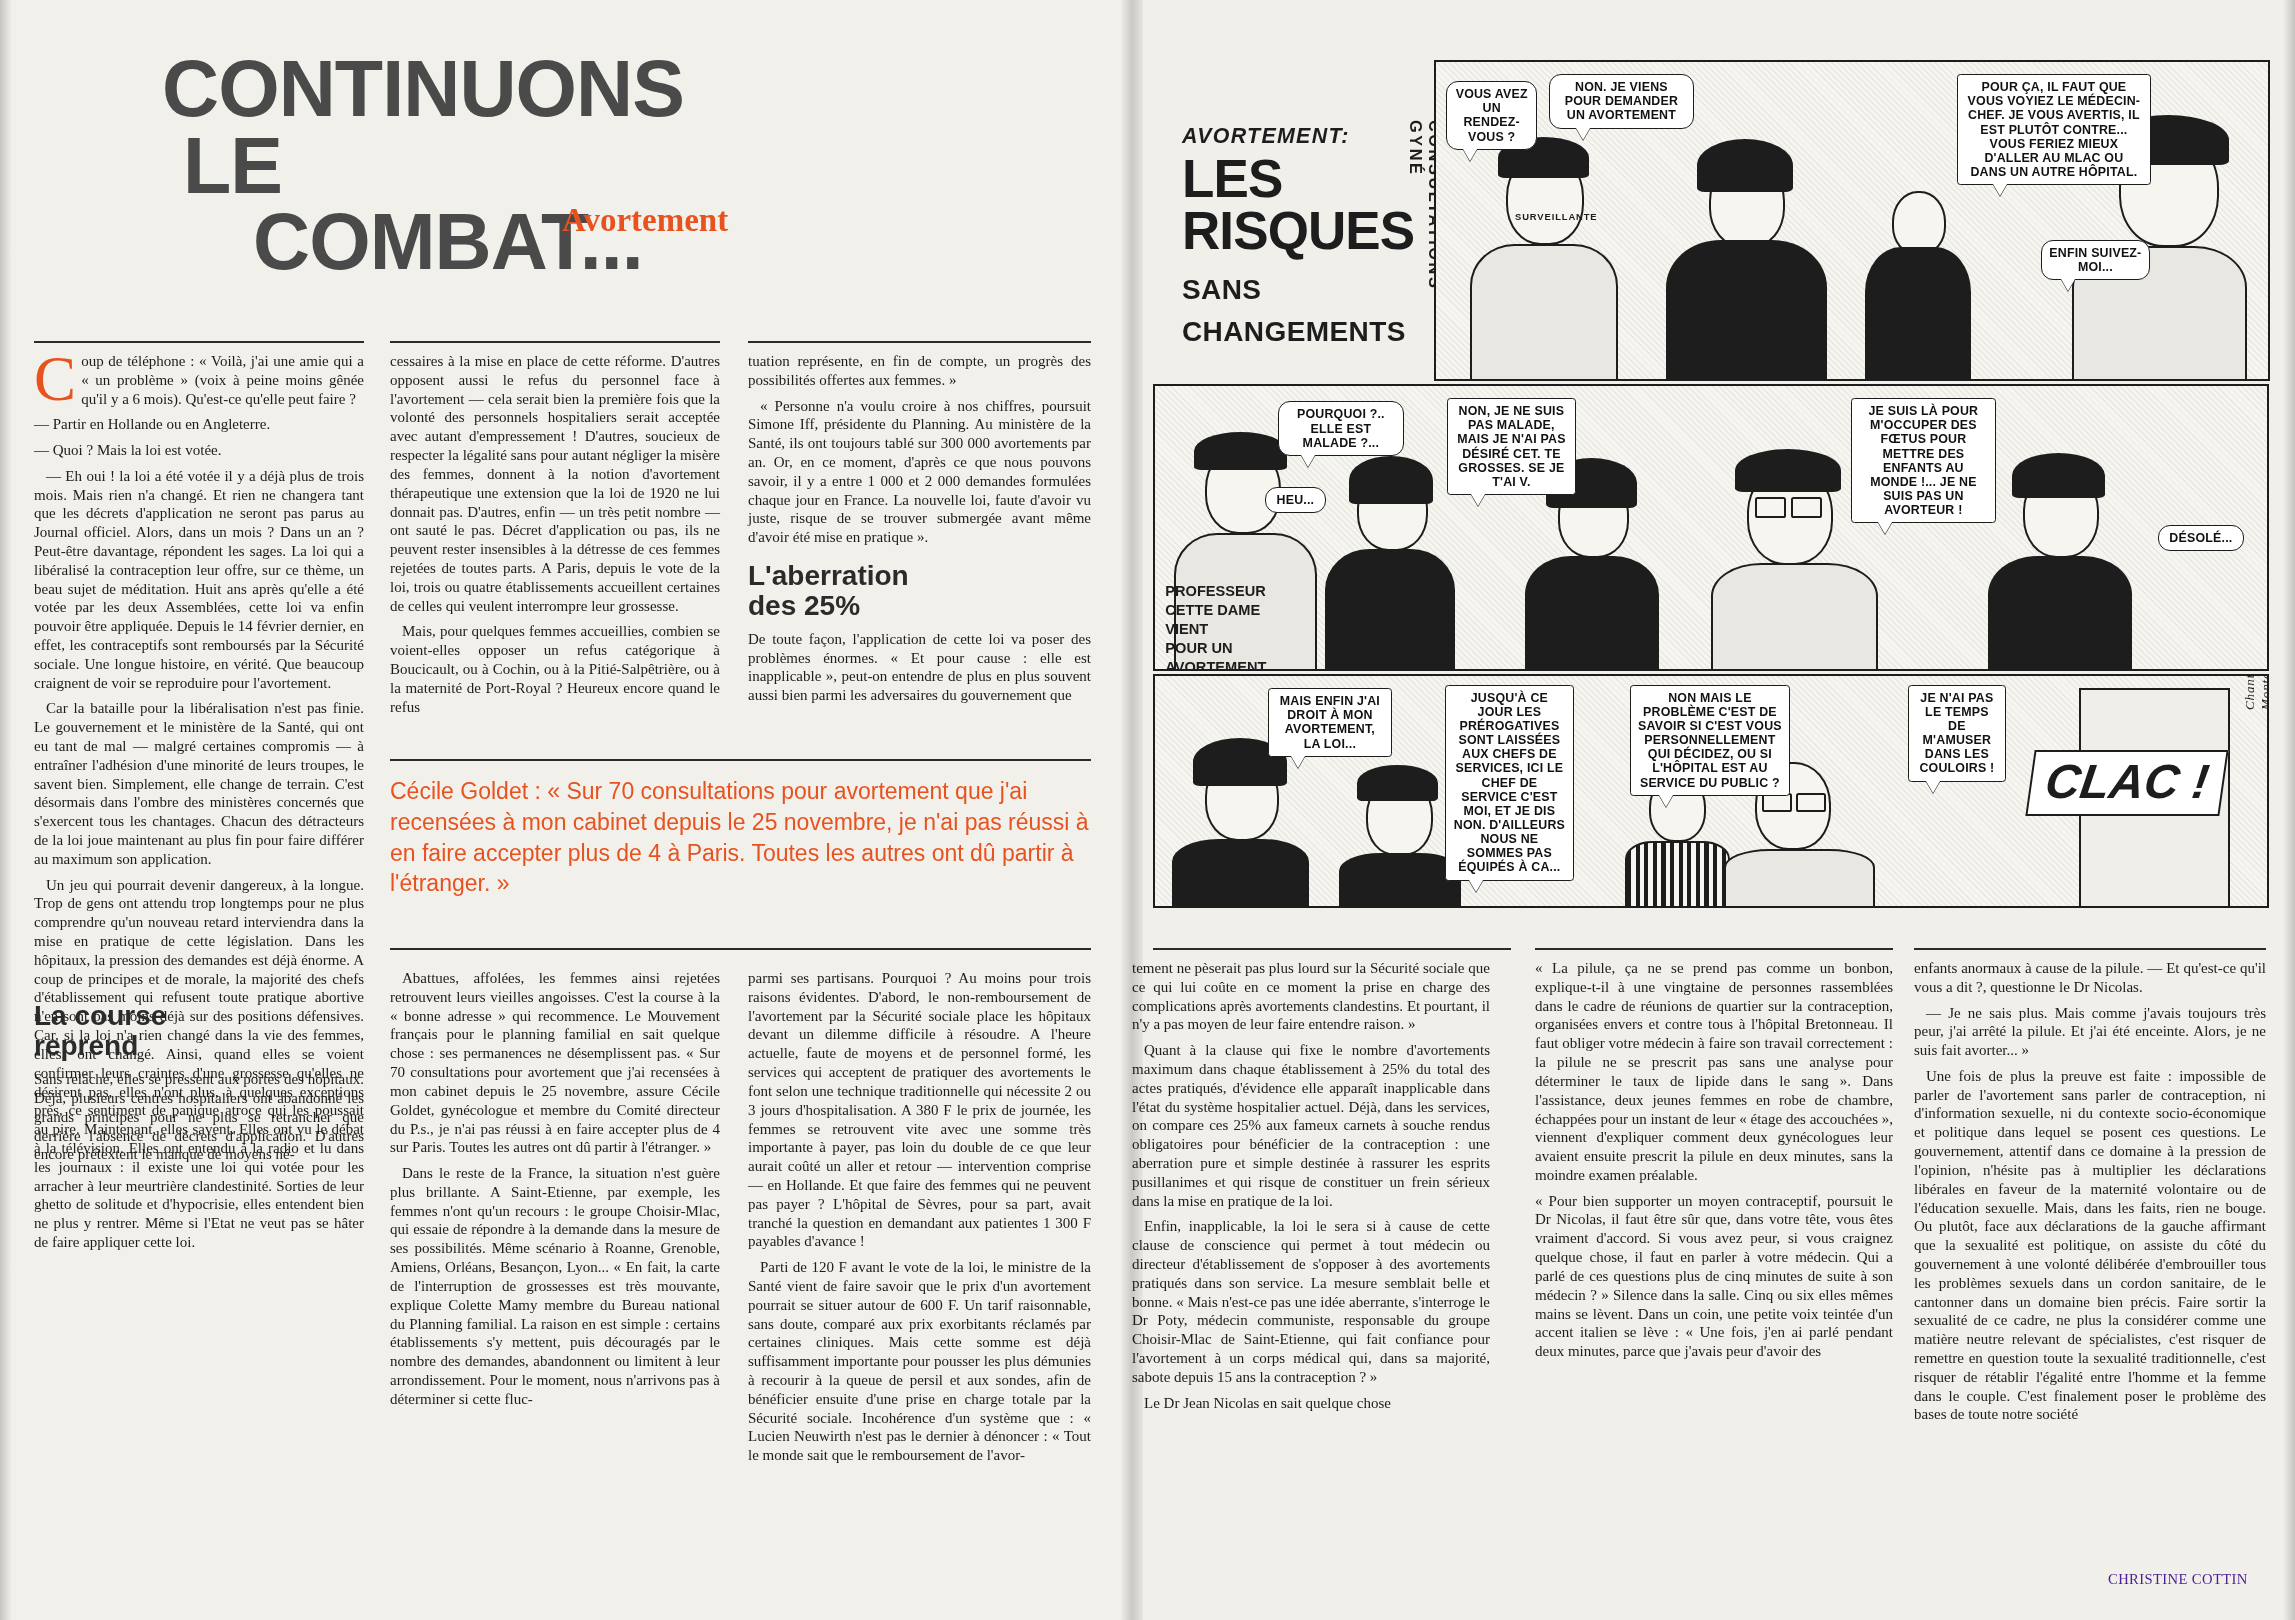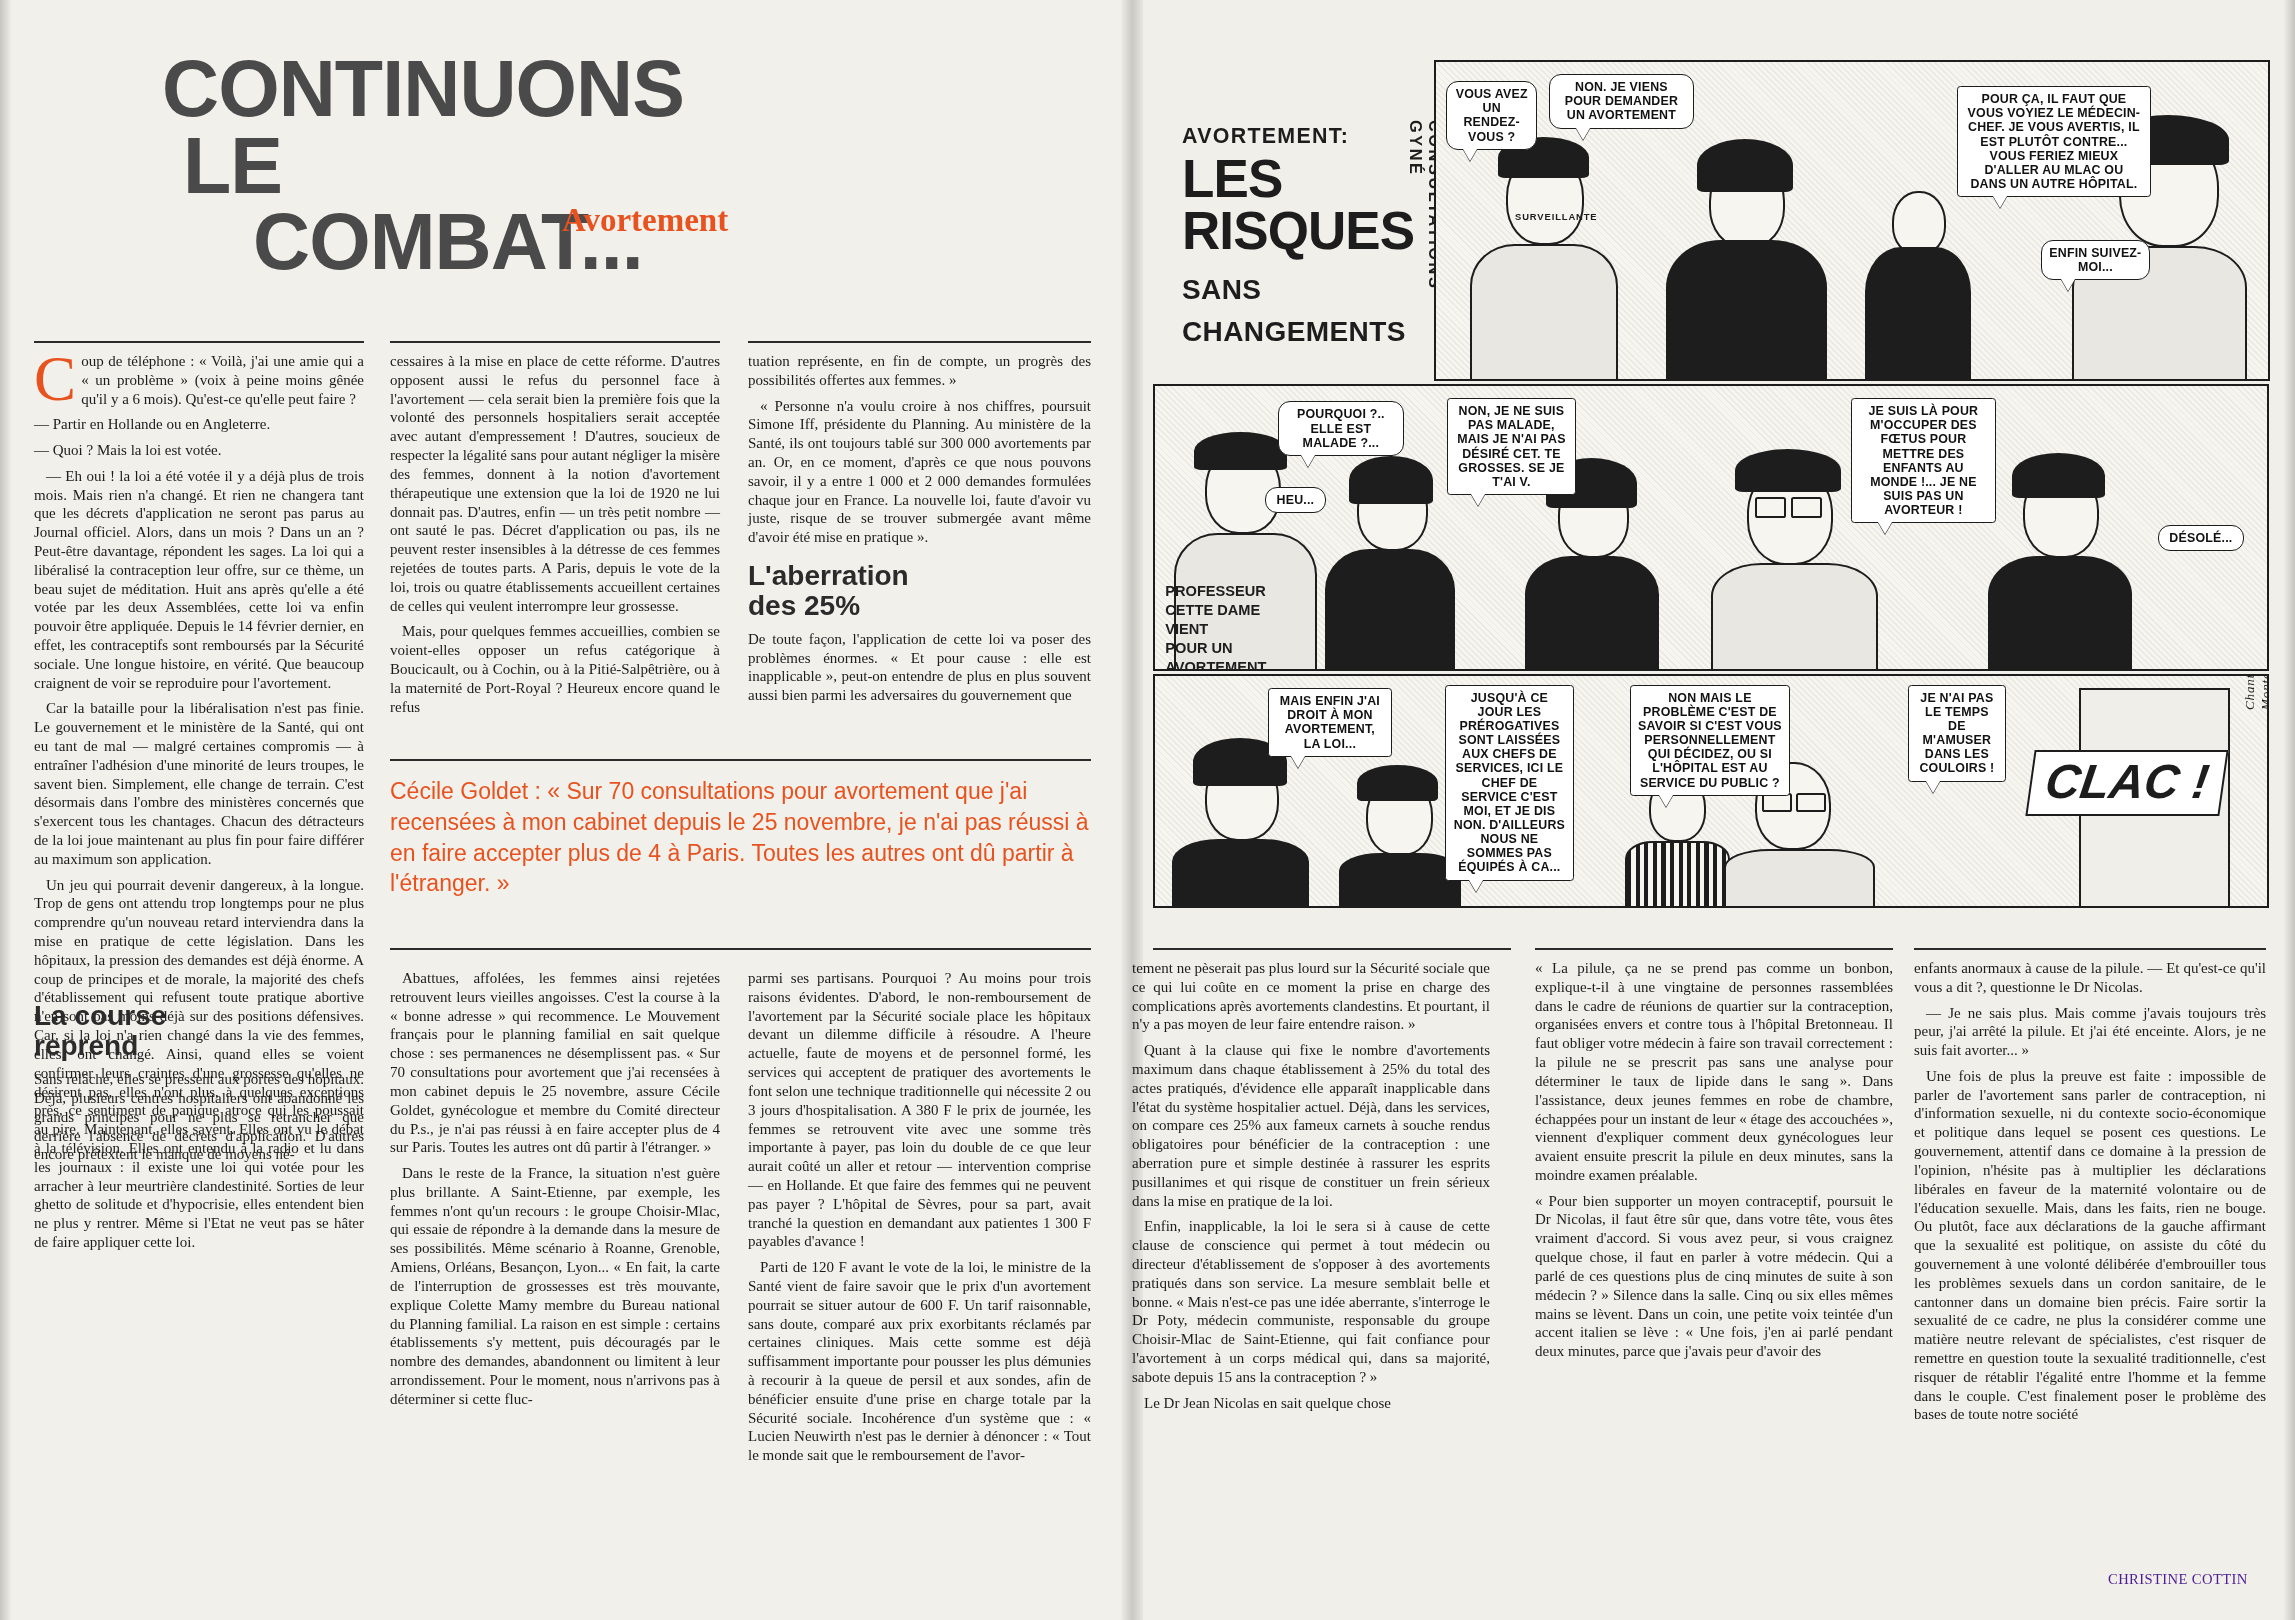--- a/index.html
+++ b/index.html
@@ -128,20 +128,21 @@
   
   .comic-title {
     position: absolute;
     color: #1d1d1d;
   }
   .ct-small {
     font-family: "Liberation Sans", sans-serif;
     font-weight: bold;
     font-size: 21.4px;
     letter-spacing: 1.3px;
+    font-style: italic;
   }
   .ct-big {
     font-family: "Liberation Sans", sans-serif;
     font-weight: bold;
     font-size: 53px;
     line-height: 0.96;
     letter-spacing: -0.9px;
   }
   .ct-mid {
     font-family: "Liberation Sans", sans-serif;
@@ -358,21 +359,21 @@
     <div class="body-sh" style="left:429px; top:185px; width:106px; height:132px;"></div>
 
     <div class="head-sh" style="left:683px; top:70px; width:96px; height:111px;"></div>
     <div class="hair" style="left:671px; top:53px; width:122px; height:50px;"></div>
     <div class="body-light" style="left:636px; top:184px; width:171px; height:134px;"></div>
 
     <div class="smallcap" style="position:absolute; left:79px; top:149px;">SURVEILLANTE</div>
 
     <div class="bubble tail" style="left:10.3px; top:19px; width:75px;">VOUS AVEZ UN RENDEZ-VOUS ?</div>
     <div class="bubble tail" style="left:113px; top:12px; width:129px;">NON. JE VIENS POUR DEMANDER UN AVORTEMENT</div>
-    <div class="bubble rect tail" style="left:521px; top:24px; width:178px;">POUR ÇA, IL FAUT QUE VOUS VOYIEZ LE MÉDECIN-CHEF. JE VOUS AVERTIS, IL EST PLUTÔT CONTRE... VOUS FERIEZ MIEUX D'ALLER AU MLAC OU DANS UN AUTRE HÔPITAL.</div>
+    <div class="bubble rect tail" style="left:521px; top:12px; width:178px;">POUR ÇA, IL FAUT QUE VOUS VOYIEZ LE MÉDECIN-CHEF. JE VOUS AVERTIS, IL EST PLUTÔT CONTRE... VOUS FERIEZ MIEUX D'ALLER AU MLAC OU DANS UN AUTRE HÔPITAL.</div>
     <div class="bubble tail" style="left:605px; top:178px; width:93px;">ENFIN SUIVEZ-MOI...</div>
   </div>
 
   <div class="panel" style="left:1153px; top:384px; width:1112px; height:283px;">
     <div class="tone"></div>
 
     <div class="head-sh" style="left:50px; top:60px; width:72px; height:84px;"></div>
     <div class="hair" style="left:39px; top:46px; width:93px; height:38px;"></div>
     <div class="body-light" style="left:19px; top:147px; width:139px; height:135px;"></div>
 

